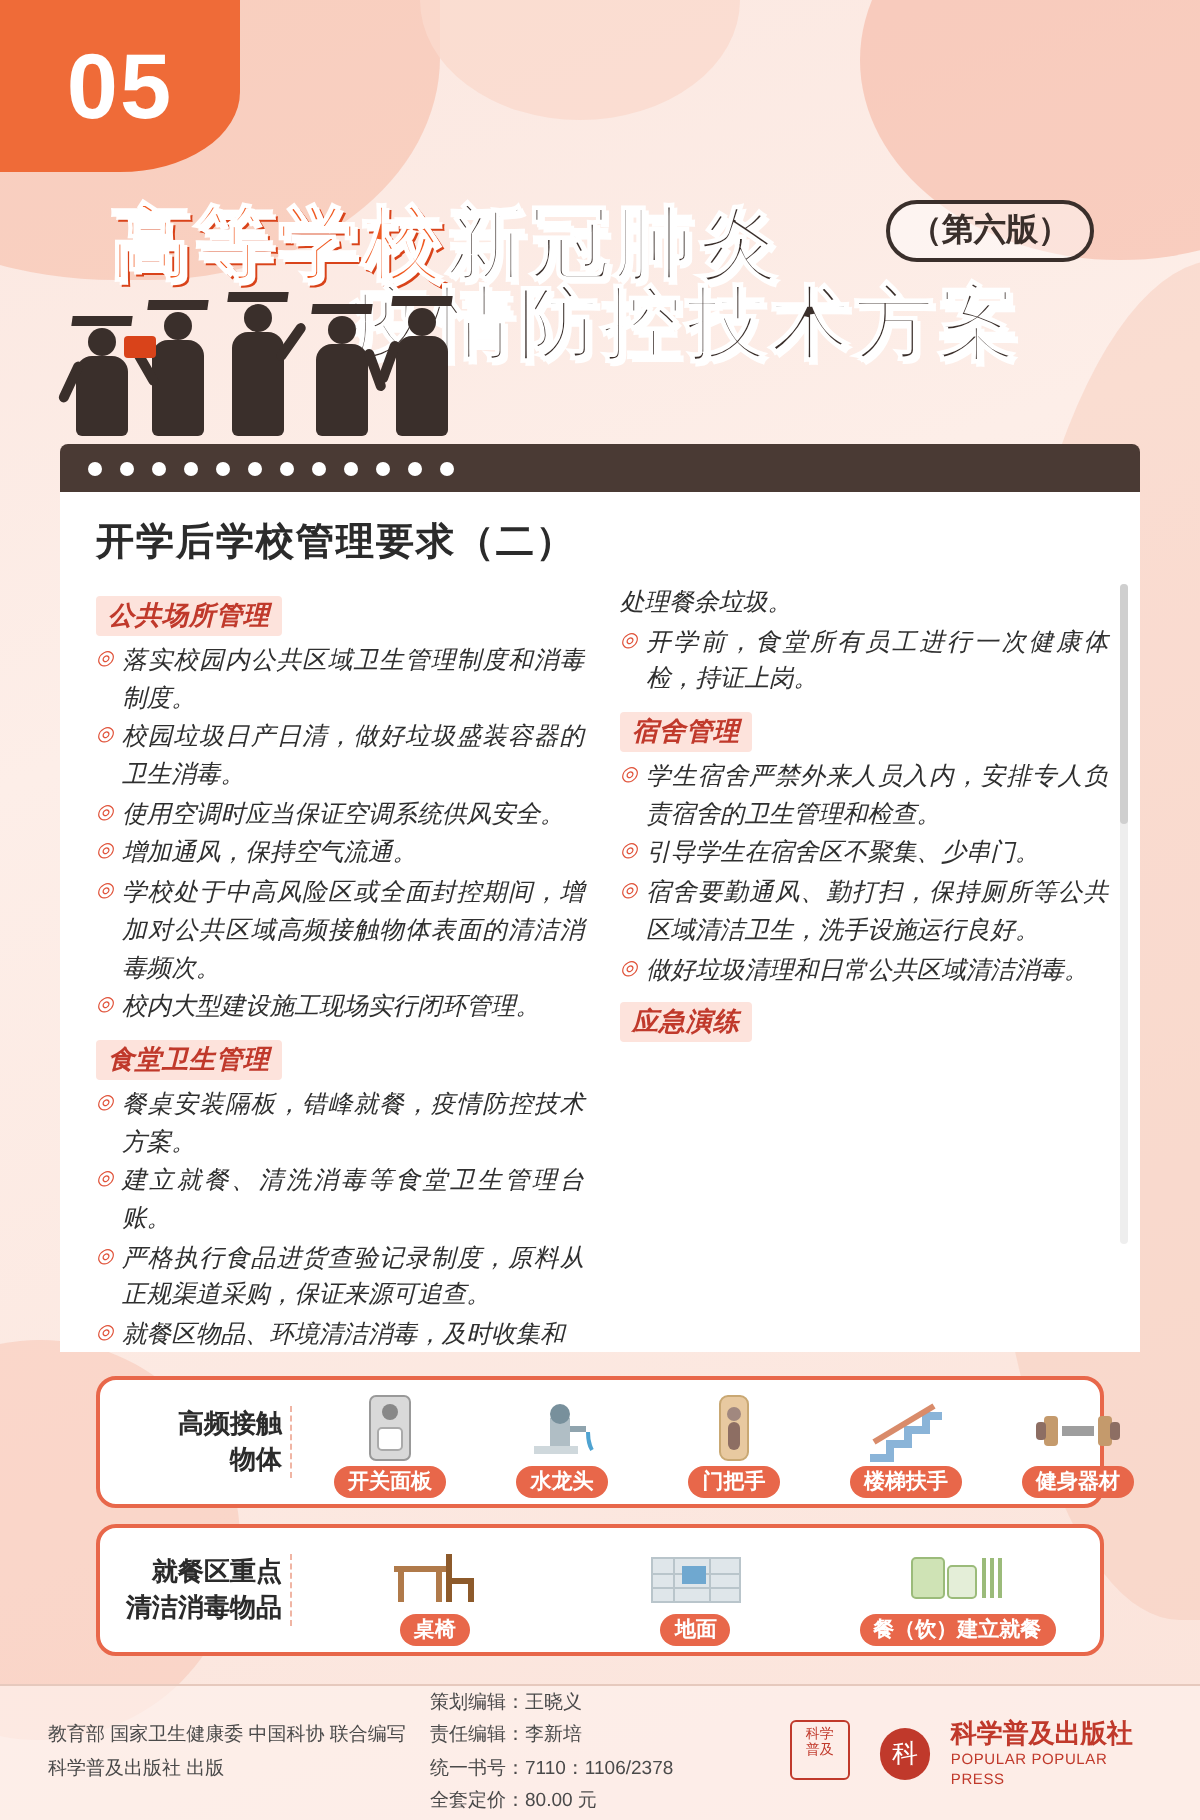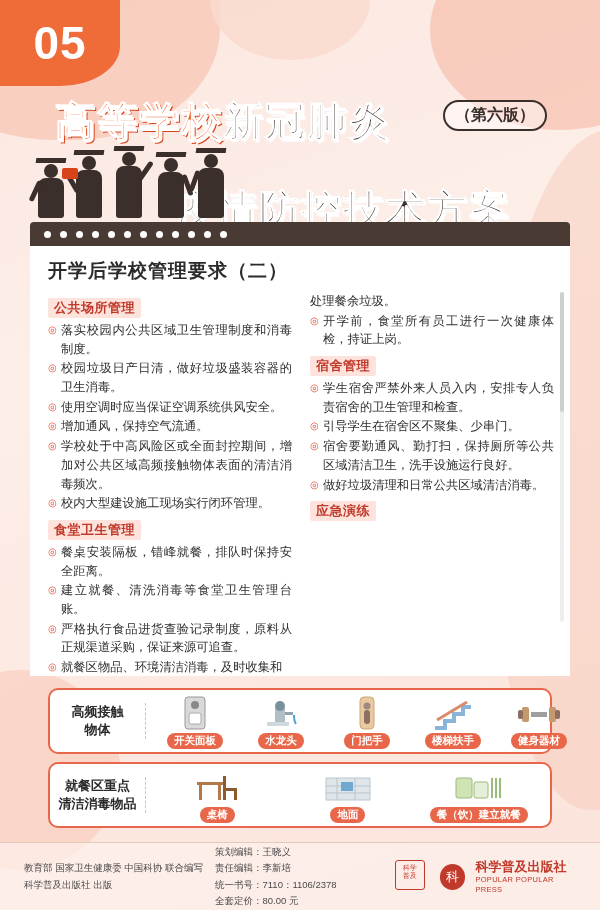--- a/index.html
+++ b/index.html
@@ -37,21 +37,21 @@
     color: #fff;
     font-size: 46px; font-weight: bold;
     display: flex; align-items: center; justify-content: center;
     letter-spacing: 1px;
   }
 
   
   .title-wrap { position: absolute; left: 0; top: 86px; width: 600px; height: 135px; }
   .title-line { white-space: nowrap; }
   .t1 { position: absolute; left: 55px; top: 8px; }
-  .t2 { position: absolute; left: 175px; top: 48px; margin-top: 48px; }
+  .t2 { position: absolute; left: 175px; top: 48px; }
   .cn-big {
     font-family: "Liberation Serif", serif;
     font-weight: bold;
     font-size: 40px;
     letter-spacing: 2px;
     -webkit-text-stroke: 1px #fff;
   }
   .cn-orange { color: #f05a22; text-shadow: 2px 2px 0 #fff, 3px 3px 0 #d9431a; }
   .cn-dark  { color: #3a2f2b; text-shadow: 2px 2px 0 #fff; }
   .edition {
@@ -86,21 +86,21 @@
     width: 540px; height: 430px;
     background: #fff;
     padding: 12px 16px 8px 18px;
   }
   .card-title {
     font-family: "Liberation Serif", serif;
     font-size: 19px; font-weight: bold; color: #2b2b2b;
     margin-bottom: 8px; letter-spacing: 1px;
   }
   .cols { display: flex; gap: 18px; }
-  .col { width: 244px; }
+  .col { width: 244px; font-style: italic; }
   .sec-head {
     display: inline-block;
     font-size: 13px; font-weight: bold; color: #c0392b;
     background: #fde3dc;
     padding: 1px 6px; margin: 6px 0 3px;
     border-radius: 2px;
     letter-spacing: .5px;
   }
   ul { list-style: none; }
   li {
@@ -126,21 +126,21 @@
   .panel {
     position: absolute; left: 48px; width: 504px;
     background: #fff; border: 2px solid #e8674a; border-radius: 10px;
     display: flex; align-items: center;
   }
   .panel-1 { top: 688px; height: 66px; }
   .panel-2 { top: 762px; height: 66px; }
   .panel-label {
     width: 96px; min-width: 96px;
     font-size: 13px; font-weight: bold; color: #2b2b2b;
-    text-align: center; line-height: 1.35;
+    text-align: right; line-height: 1.35;
     border-right: 1px dashed #f0b5a4;
     padding: 0 4px;
   }
   .panel-items { flex: 1; display: flex; justify-content: space-around; align-items: flex-end; padding: 4px 6px 3px; }
   .pitem { width: 86px; text-align: center; font-weight: bold; }
   .picon { height: 36px; display: flex; align-items: flex-end; justify-content: center; }
   .pcap {
     display: inline-block; margin-top: 2px;
     font-size: 10.5px; color: #fff; background: #e8674a;
     border-radius: 9px; padding: 1px 7px; white-space: nowrap;
@@ -255,21 +255,21 @@
             <li>校园垃圾日产日清，做好垃圾盛装容器的卫生消毒。</li>
             <li>使用空调时应当保证空调系统供风安全。</li>
             <li>增加通风，保持空气流通。</li>
             <li>学校处于中高风险区或全面封控期间，增加对公共区域高频接触物体表面的清洁消毒频次。</li>
             <li>校内大型建设施工现场实行闭环管理。</li>
           </ul>
         </div>
         <div>
           <div class="sec-head">食堂卫生管理</div>
           <ul>
-            <li>餐桌安装隔板，错峰就餐，排队时保持安全距离。</li>
+            <li>餐桌安装隔板，错峰就餐，疫情防控技术方案。</li>
             <li>建立就餐、清洗消毒等食堂卫生管理台账。</li>
             <li>严格执行食品进货查验记录制度，原料从正规渠道采购，保证来源可追查。</li>
             <li>就餐区物品、环境清洁消毒，及时收集和</li>
           </ul>
         </div>
       </div>
 
       <div class="col">
         <ul>
           <li class="plain">处理餐余垃圾。</li>

